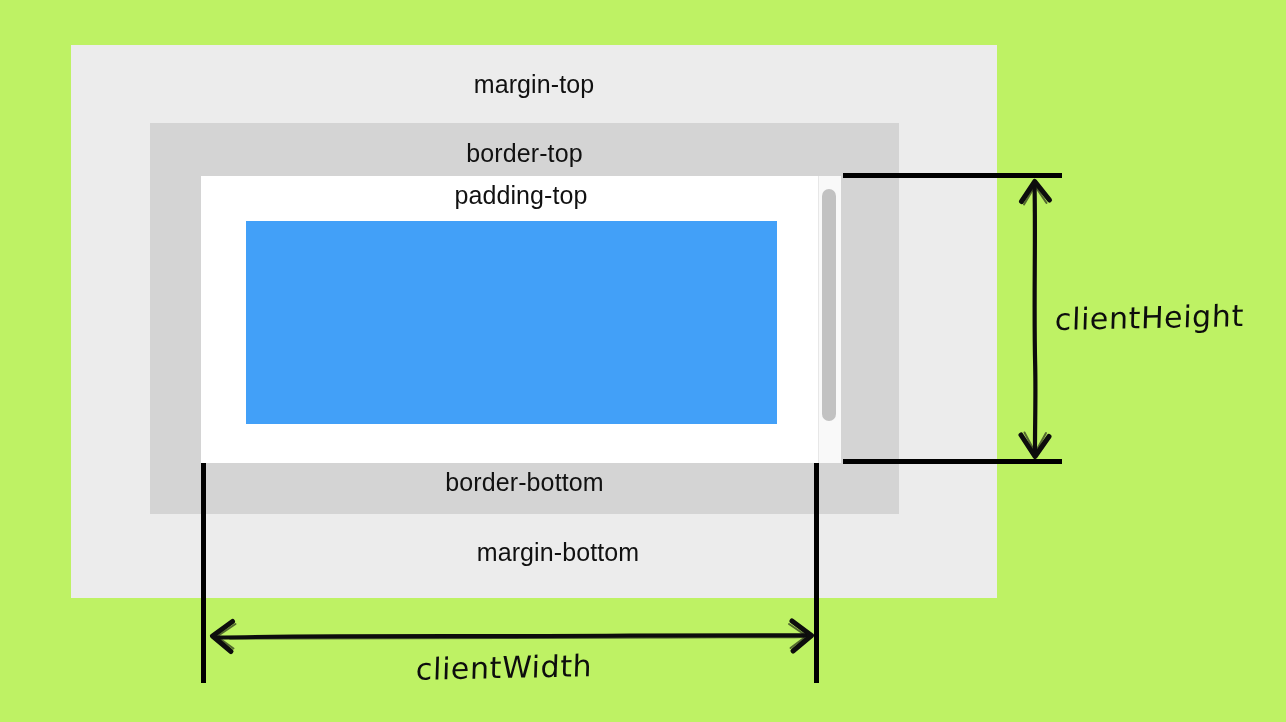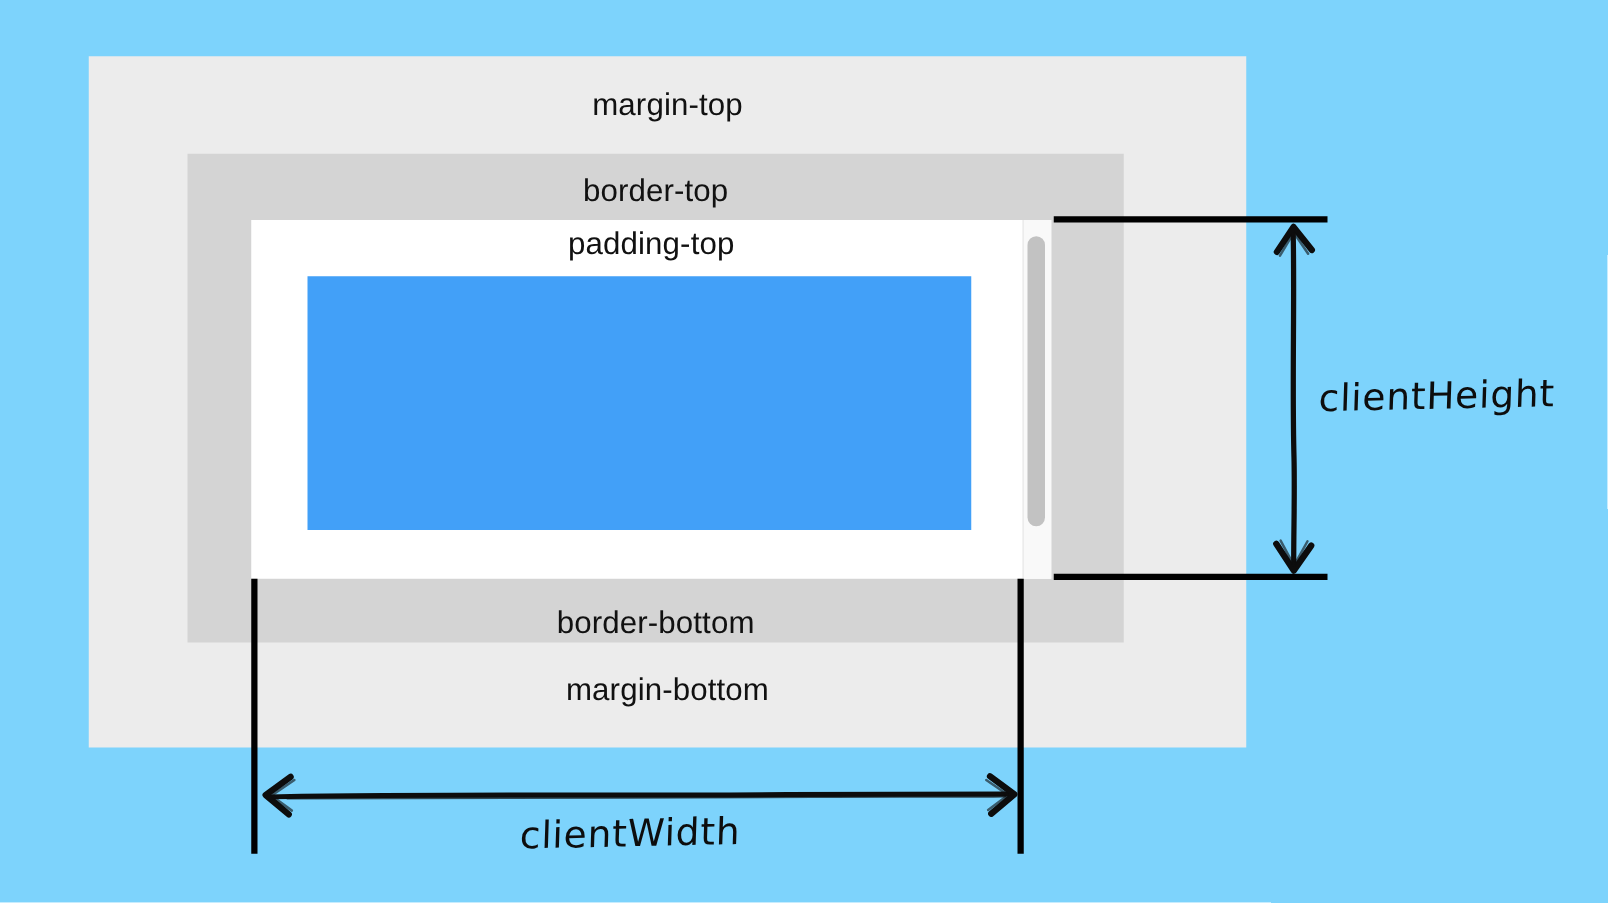--- a/index.html
+++ b/index.html
@@ -11,21 +11,21 @@
   body {
     width: 1286px;
     height: 722px;
     overflow: hidden;
     font-family: "Liberation Sans", sans-serif;
   }
   #stage {
     position: relative;
     width: 1286px;
     height: 722px;
-    background: #7dd3fc;
+    background: #bef264;
   }
 
   
   .margin-box {
     position: absolute;
     left: 71px;
     top: 45px;
     width: 926px;
     height: 553px;
     background: #ececec;
@@ -63,22 +63,22 @@
     font-family: "Liberation Sans", sans-serif;
     font-size: 25px;
     font-weight: 400;
     letter-spacing: .1px;
     white-space: nowrap;
     line-height: 1;
   }
   .lbl-margin-top   { left: 71px;  top: 72px;  width: 926px; }
   .lbl-border-top   { left: 150px; top: 141px; width: 749px; }
   .lbl-padding-top  { left: 201px; top: 183px; width: 640px; text-align: center; }
-  .lbl-border-bottom{ left: 150px; top: 486px; width: 749px; }
-  .lbl-margin-bottom{ left: 71px;  top: 540px; width: 926px; }
+  .lbl-border-bottom{ left: 150px; top: 470px; width: 749px; }
+  .lbl-margin-bottom{ left: 71px;  top: 540px; width: 926px; padding-left: 24px; }
 
   
   .scrollbar-track {
     position: absolute;
     left: 818px;
     top: 176px;
     width: 23px;
     height: 287px;
     background: #f9f9f9;
     border-left: 1px solid #e7e7e7;

